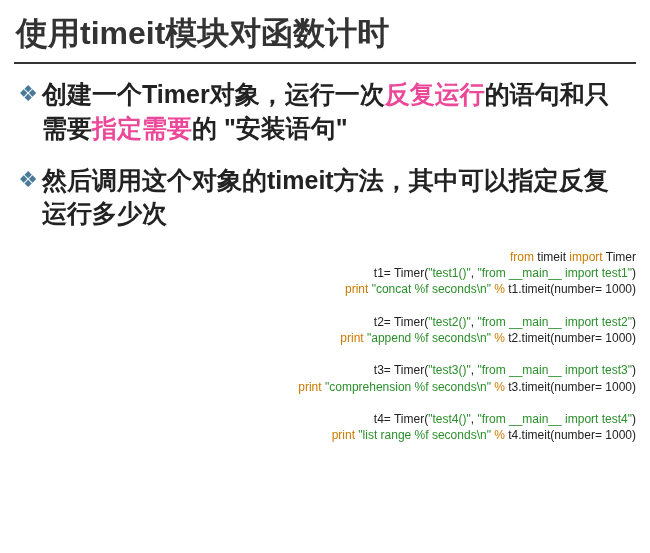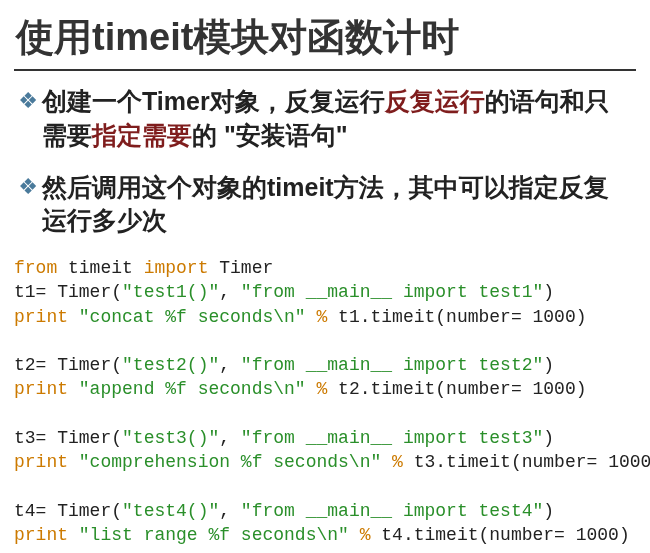--- a/index.html
+++ b/index.html
@@ -7,21 +7,21 @@
     padding: 0;
     background: #fff;
     width: 650px;
     font-family: "Microsoft YaHei", "Heiti SC", sans-serif;
     color: #222;
   }
   .slide {
     padding: 12px 14px 18px 14px;
   }
   .title {
-    font-size: 38px;
+    font-size: 32px;
     font-weight: 700;
     color: #333;
     margin: 0 0 6px 2px;
   }
   .divider {
     border: none;
     border-top: 2px solid #333;
     margin: 0 0 14px 0;
   }
   .bullet-block {
@@ -36,44 +36,45 @@
     line-height: 28px;
     text-align: center;
     padding-top: 2px;
   }
   .bullet-text {
     font-size: 25px;
     font-weight: 700;
     line-height: 1.35;
     color: #222;
   }
-  .kw { color: #7f1d1d; text-align: center; }
+  .kw { color: #ec4899; text-align: center; }
   .code {
-    font-family: Liberation Mono, monospace;
-    font-size: 18px;
+    font-family: Liberation Sans, sans-serif;
+    font-size: 12px;
     line-height: 1.35;
     white-space: pre;
     margin-top: 6px;
     color: #1f1f1f;
+    text-align: right;
   }
   .c-orange { color: #cc7a00; }
   .c-green  { color: #2a8f2a; }
   .c-black  { color: #222; }
 </style>
 </head>
 <body>
 
 <div class="slide">
 
   <div class="title">使用timeit模块对函数计时</div>
   <hr class="divider">
 
   <div class="bullet-block">
     <div class="bullet-icon">❖</div>
-    <div class="bullet-text"><span>创建一个Timer对象，反复运行</span><span class="kw">反复运行</span><span>的语句和只需要</span><span class="kw">指定需要</span><span>的 "安装语句"</span></div>
+    <div class="bullet-text"><span>创建一个Timer对象，运行一次</span><span class="kw">反复运行</span><span>的语句和只需要</span><span class="kw">指定需要</span><span>的 "安装语句"</span></div>
   </div>
 
   <div class="bullet-block">
     <div class="bullet-icon">❖</div>
     <div class="bullet-text">然后调用这个对象的timeit方法，其中可以指定反复运行多少次</div>
   </div>
 
   <div class="code"><span class="c-orange">from</span><span class="c-black"> timeit </span><span class="c-orange">import</span><span class="c-black"> Timer</span>
 <span class="c-black">t1= Timer(</span><span class="c-green">"test1()"</span><span class="c-black">, </span><span class="c-green">"from __main__ import test1"</span><span class="c-black">)</span>
 <span class="c-orange">print</span><span class="c-green"> "concat %f seconds\n" </span><span class="c-orange">%</span><span class="c-black"> t1.timeit(number= </span><span class="c-black">1000</span><span class="c-black">)</span>

